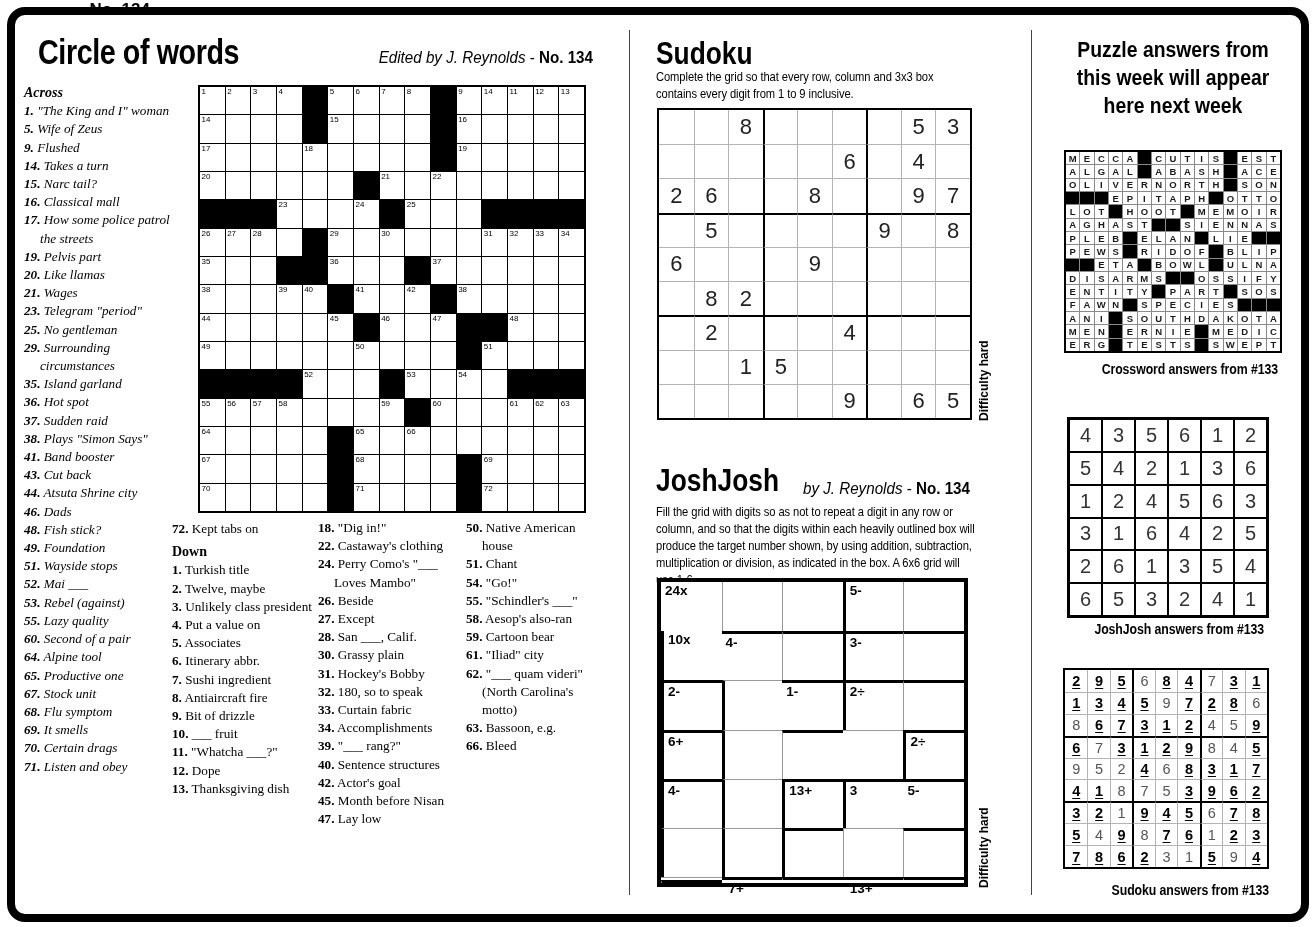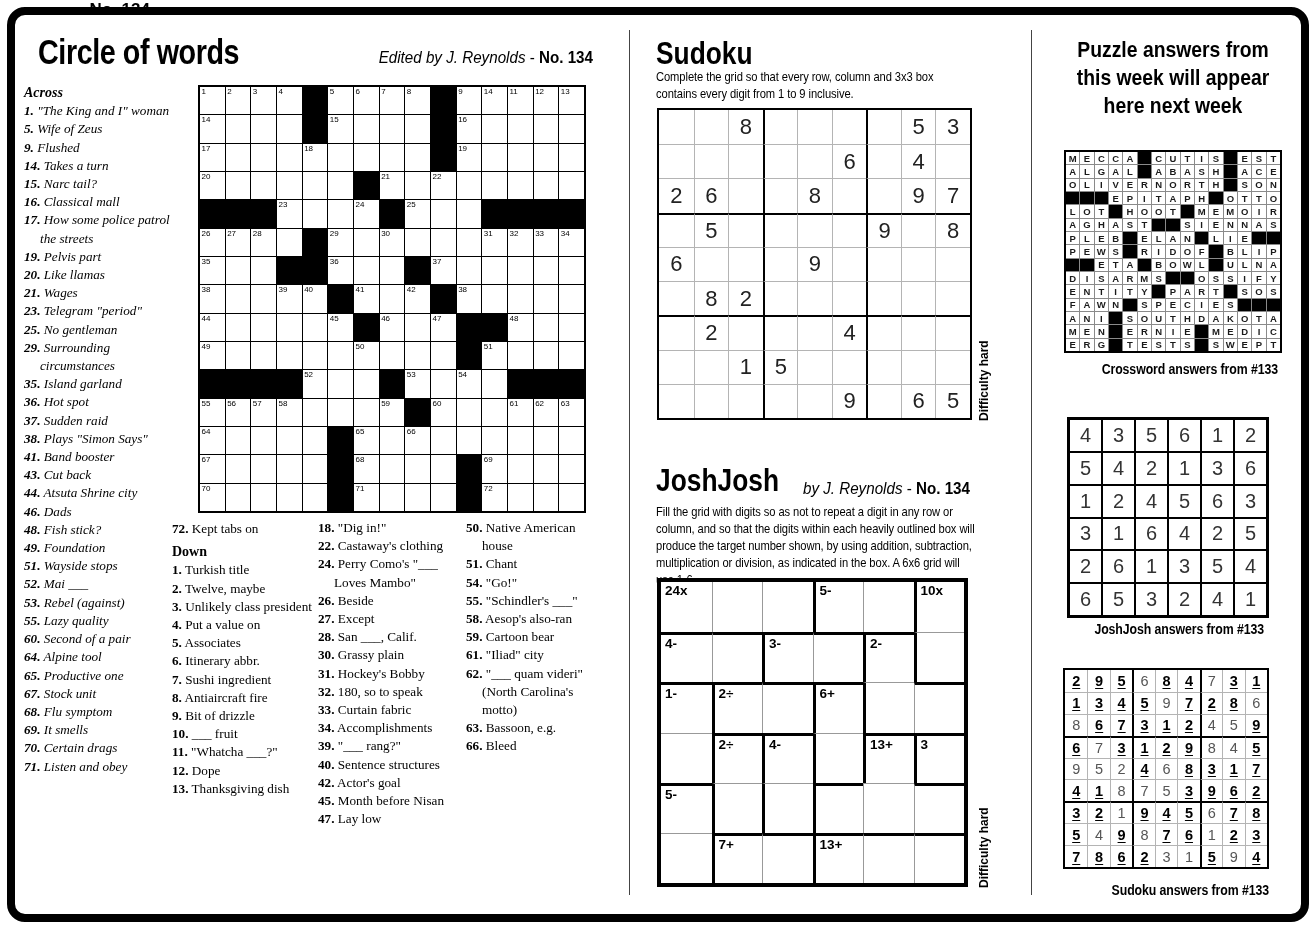--- a/index.html
+++ b/index.html
@@ -61,21 +61,21 @@
   .scell.c0{border-left:none;}
   .scell.hb{border-top:2.5px solid #000;}
   .scell.vb{border-left:2.5px solid #000;}
   .sval{font-size:22px;color:#222;}
   #ans-sud-grid .sval{font-size:14.5px;}
   .sbold{font-weight:bold;color:#000;text-decoration:underline;text-underline-offset:2px;}
   .slight{color:#555;}
 
   
   #josh-grid{position:absolute;left:657px;top:578px;width:311px;height:309px;
-             display:grid;grid-template-columns:repeat(6,1fr);grid-template-rows:repeat(6,1fr);
+             display:grid;grid-template-columns:repeat(5,1fr);grid-template-rows:repeat(6,1fr);
              border:4px solid #000;box-sizing:border-box;background:#fff;}
   .kcell{position:relative;border-top:1px solid #999;border-left:1px solid #999;box-sizing:border-box;}
   .kcell.r0{border-top:none;}
   .kcell.c0{border-left:none;}
   .kcell.kht{border-top:3px solid #000;}
   .kcell.khl{border-left:3px solid #000;}
   .klab{position:absolute;top:1px;left:4px;font-size:13.5px;font-weight:600;}
 
   
   #ans-jj-grid{position:absolute;left:1067px;top:417px;width:196px;height:195px;

